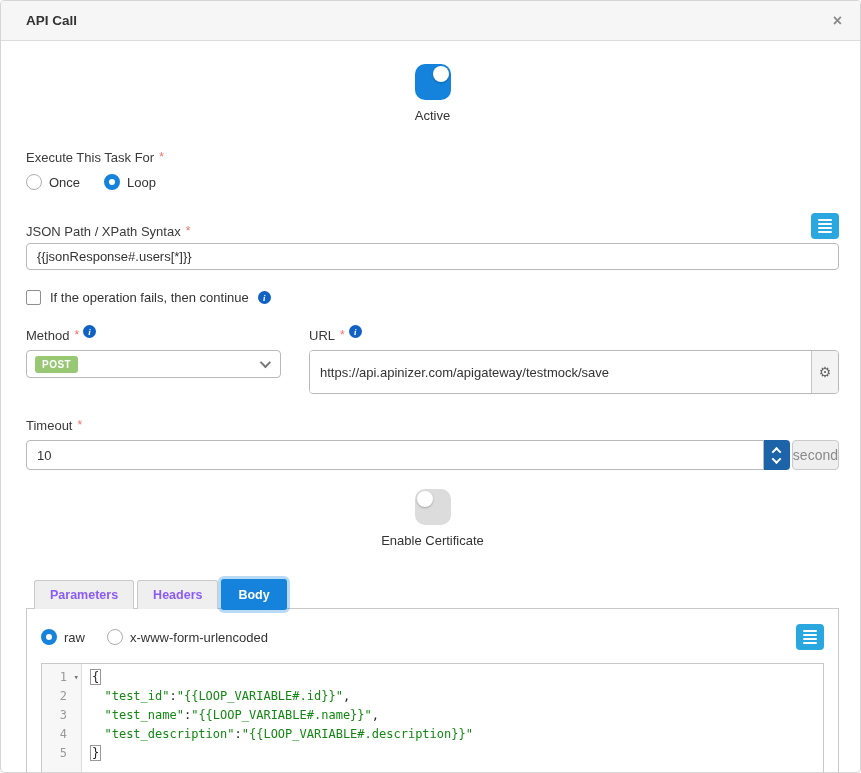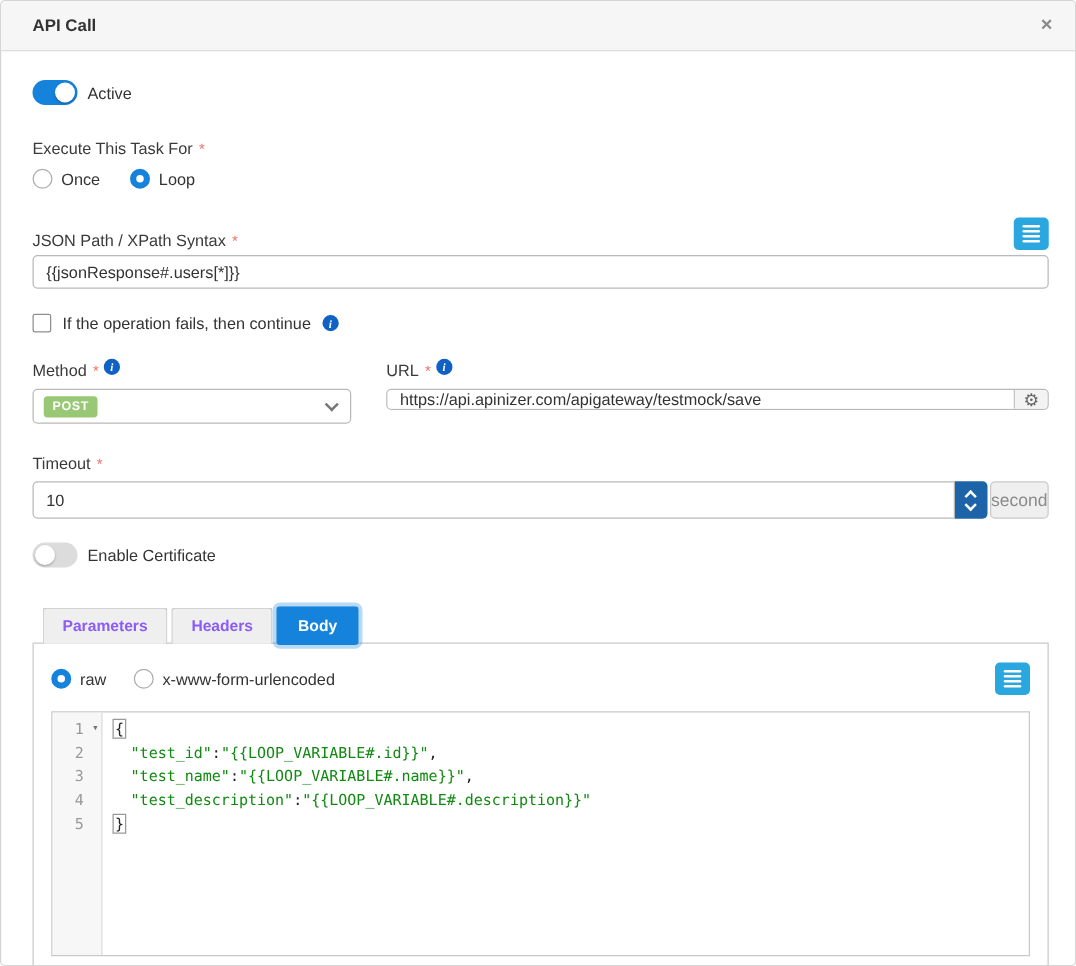--- a/index.html
+++ b/index.html
@@ -17,34 +17,34 @@
   .modal-header {
     height:40px; flex:0 0 40px; background:#f6f6f6;
     border-bottom:1px solid #ddd; display:flex; align-items:center;
     padding:0 18px 0 25px;
   }
   .modal-title { font-weight:bold; font-size:13.5px; color:#333; }
   .modal-close { margin-left:auto; color:#8a8a8a; font-size:16px; line-height:1; cursor:pointer; font-weight:bold; }
   
   .modal-body { flex:1 1 auto; padding:0 21px 0 25px; position:relative; }
   
-  .toggle-row { display:flex; align-items:center; gap:8px; }
+  .toggle-row { display:flex; align-items:center; gap:8px;flex-direction:column; }
   .toggle { width:36px; height:20px; border-radius:10px; position:relative; flex:0 0 36px; cursor:pointer; }
   .toggle.on  { background:var(--primary,#1583db); }
   .toggle.off { background:#dcdcdc; }
   .toggle .knob {
     position:absolute; top:2px; width:16px; height:16px; border-radius:50%;
     background:#fff; box-shadow:0 1px 2px rgba(0,0,0,.25);
   }
   .toggle.on  .knob { right:2px; }
   .toggle.off .knob { left:2px; }
   .row-active { margin-top:23px; }
   .row-cert   { margin-top:19px; }
   
-  .field-label { font-size:13px; color:#3a3a3a; display:flex; align-items:center; gap:4px; }
+  .field-label { font-size:13px; color:#3a3a3a; display:flex; align-items:flex-start; gap:4px; }
   .req { color:var(--required,#f0716a); font-size:12px; margin-left:1px; }
   .info-icon {
     width:13px; height:13px; border-radius:50%; background:var(--info,#1061c4);
     color:#fff; font-size:9px; font-weight:bold; font-style:italic;
     font-family:"Liberation Serif",serif; display:inline-flex;
     align-items:center; justify-content:center; position:relative; top:-3px;
   }
   
   .radio-row { display:flex; align-items:center; gap:24px; margin-top:9px; }
   .radio-opt { display:flex; align-items:center; gap:7px; cursor:pointer; }
@@ -78,21 +78,21 @@
     display:flex; align-items:center; padding:0 12px 0 8px; cursor:pointer; background:#fff;
   }
   .badge {
     background:var(--badge,#98c873); color:#fff; font-size:10px; font-weight:bold;
     letter-spacing:.5px; padding:3px 7px; border-radius:3px;
   }
   .chevron-down {
     margin-left:auto; width:8px; height:8px; border-right:2px solid #777;
     border-bottom:2px solid #777; transform:rotate(45deg) translateY(-2px);
   }
-  .input-group { margin-top:7px; display:flex; height:17px; border:1px solid #b9b9b9; border-radius:4px; overflow:hidden; background:#fff; }
+  .input-group { margin-top:7px; display:flex; height:44px; border:1px solid #b9b9b9; border-radius:4px; overflow:hidden; background:#fff; }
   .input-group input { flex:1 1 auto; border:none; outline:none; padding:0 10px; font-size:13px; color:#333; font-family:"Liberation Sans","DejaVu Sans",sans-serif; }
   .gear-btn {
     flex:0 0 27px; background:#f3f3f3; border:none; border-left:1px solid #c5c5c5;
     color:#666; font-size:14px; cursor:pointer; display:flex; align-items:center; justify-content:center;
   }
   
   .row-timeout-label { margin-top:24px; }
   .timeout-row { margin-top:7px; display:flex; align-items:stretch; height:30px; }
   .timeout-row .text-input { height:30px; border-radius:4px 0 0 4px; flex:1 1 auto; width:auto; }
   .spinner {

